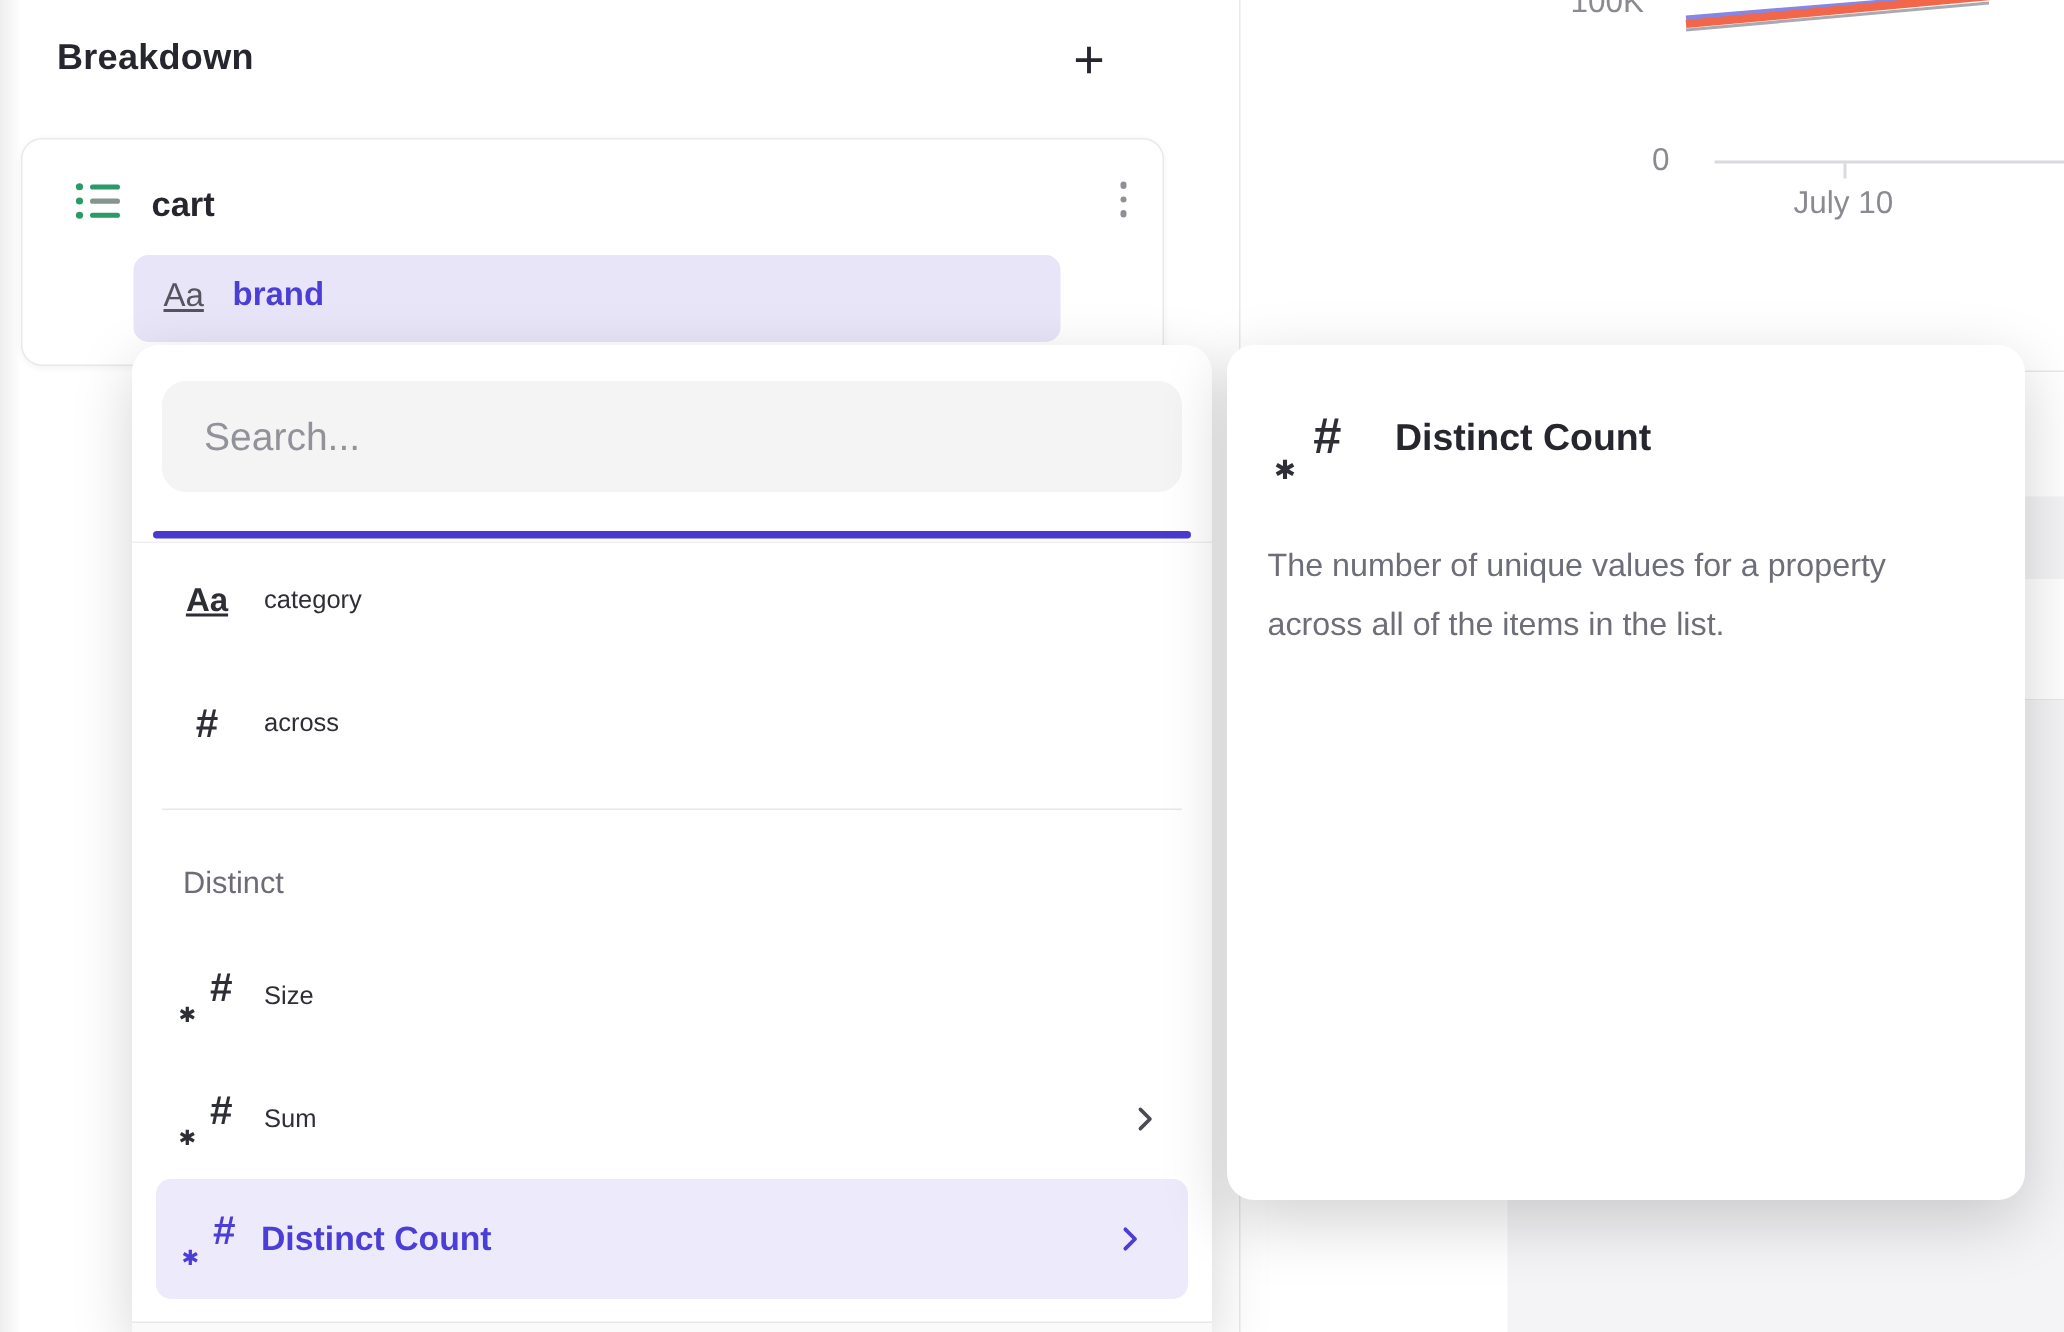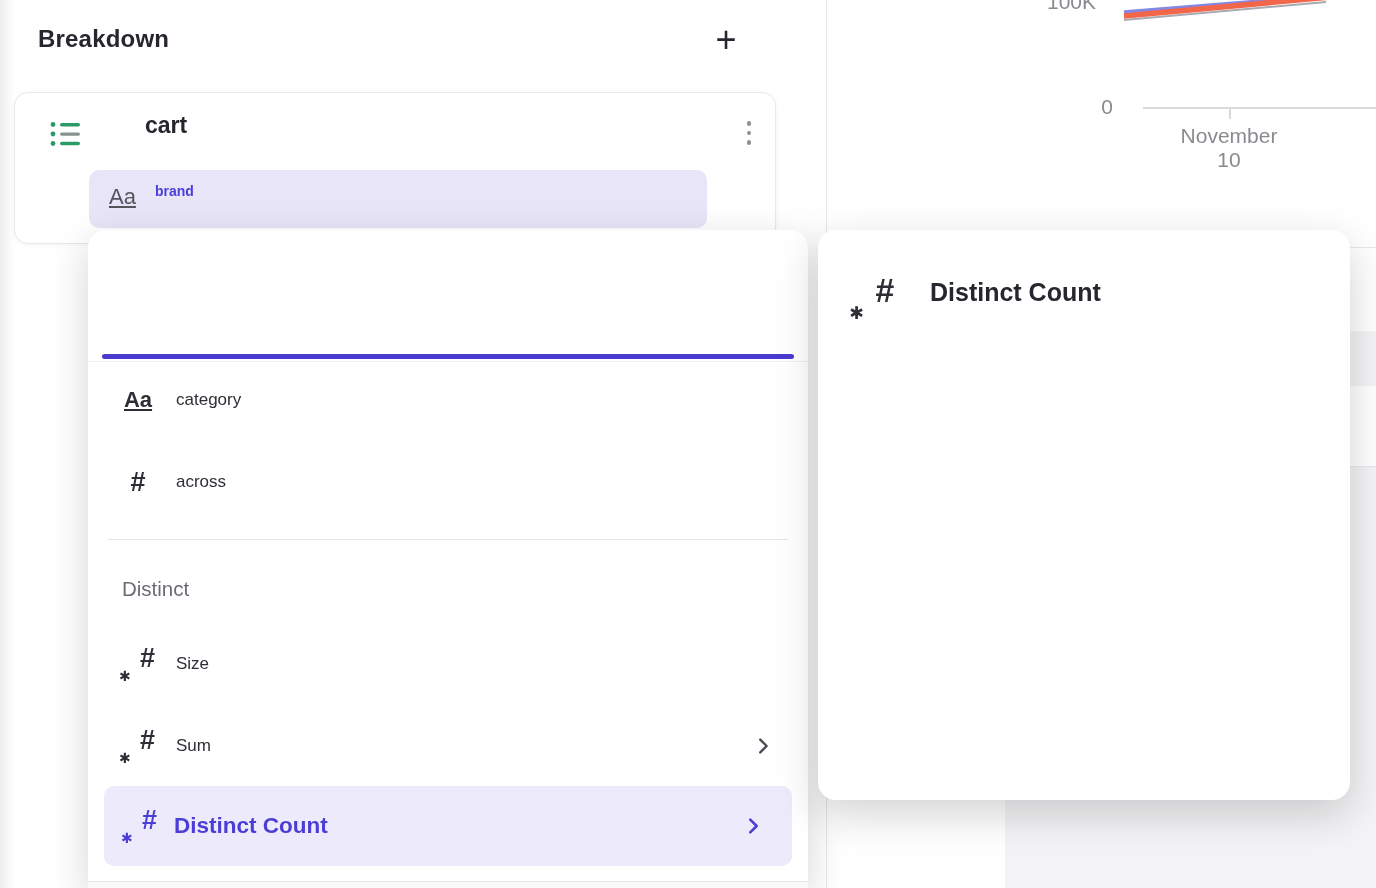--- a/index.html
+++ b/index.html
@@ -35,29 +35,29 @@
   .bd-title { position:absolute; left:38px; top:25px; font-size:24px; font-weight:700;
               color:#26262e; letter-spacing:0.2px; }
   .add-btn { position:absolute; left:704px; top:18px; width:44px; height:44px; display:flex;
              align-items:center; justify-content:center; font-size:36px; font-weight:300;
              color:#26262e; cursor:pointer; border-radius:8px; }
 
   
   .cart-card { position:absolute; left:14px; top:92px; width:762px; height:152px; background:#fff;
                border:1px solid #e9e9ed; border-radius:14px; box-shadow:0 1px 5px rgba(0,0,0,0.05); z-index:1; }
   .list-icon { position:absolute; left:35px; top:27px; }
-  .cart-name { position:absolute; left:86px; top:19px; font-size:23px; font-weight:600; color:#26262e;margin-left:44px; }
+  .cart-name { position:absolute; left:86px; top:30px; font-size:23px; font-weight:600; color:#26262e; }
   .kebab { position:absolute; left:716px; top:18px; width:36px; height:44px; display:flex;
            flex-direction:column; align-items:center; justify-content:center; gap:5px; cursor:pointer; }
   .kebab i { width:4.5px; height:4.5px; border-radius:50%; background:#8f8f98; }
   .brand-row { position:absolute; left:74px; top:77px; width:618px; height:58px;
                background:#e8e5f9; border-radius:10px; }
   .aa-glyph { font-size:22px; font-weight:500; color:#55555e;text-decoration:underline; }
   .brand-row .aa-glyph { position:absolute; left:20px; top:14px; }
-  .brand-label { position:absolute; left:66px; top:13px; font-size:14px; font-weight:600; color:#4b3ed6; }
+  .brand-label { position:absolute; left:66px; top:13px; font-size:22px; font-weight:600; color:#4b3ed6; }
 
   
   .dropdown { position:absolute; left:88px; top:230px; width:720px; height:658px; background:#fff;
               border-radius:18px 18px 0 0; box-shadow:0 12px 40px rgba(0,0,0,0.17); z-index:10; }
   .search { position:absolute; left:20px; top:24px; width:680px; height:74px; background:#f4f4f5;
             border:none; outline:none; border-radius:16px; padding:0 28px; font-size:26px;
             color:#3a3a42; font-family:"Liberation Sans", sans-serif; }
   .search::placeholder { color:#92929a; }
   .tab-ind { position:absolute; left:14px; top:124px; width:692px; height:5px;
              background:#4b3ad0; border-radius:3px; }
@@ -118,21 +118,21 @@
     <svg class="lines" width="550" height="60" viewBox="0 0 550 60">
       <path d="M 250 20 L 452 2" fill="none" stroke="#a9a9b2" stroke-width="2"></path>
       <path d="M 250 12 L 448 -4" fill="none" stroke="#8487e4" stroke-width="3.5"></path>
       <path d="M 250 16 L 478 -5" fill="none" stroke="#f2664a" stroke-width="5.5"></path>
     </svg>
     <div class="ylab y100k">100K</div>
     <div class="ylab y0">0</div>
     <div class="axis"></div>
     <div class="tick t1"></div>
     <div class="tick t2"></div>
-    <div class="xlab x1">November 10</div>
+    <div class="xlab x1">July 10</div>
     <div class="xlab x2">May 1</div>
   </div>
 
   <div class="bd-title">Breakdown</div>
   <div class="add-btn">
     <span>+</span>
   </div>
 
   <div class="cart-card">
     <svg class="list-icon" width="32" height="28" viewBox="0 0 32 28">
@@ -149,20 +149,21 @@
         <i></i>
         <i></i>
     </div>
     <div class="brand-row">
       <span class="aa-glyph">Aa</span>
       <span class="brand-label">brand</span>
     </div>
   </div>
 
   <div class="dropdown">
+    <input class="search" type="text" placeholder="Search..." style="">
     <div class="tab-ind"></div>
     <div class="tab-hair"></div>
 
     <div class="drop-row" style="top:141px">
       <span class="icon-slot">
           <span class="aa-glyph" style="color:#2e2e36;font-weight:600">Aa</span>
         </span>
       <span class="row-label">category</span>
     </div>
 
@@ -219,15 +220,16 @@
     <div class="drop-bottom-hair"></div>
     <div class="drop-footer"></div>
   </div>
 
   <div class="popover">
     <span class="pop-icon computed-icon lg">
       <span class="hash">#</span>
       <span class="star">✱</span>
     </span>
     <div class="pop-title">Distinct Count</div>
+    <div class="pop-desc">The number of unique values for a property across all of the items in the list.</div>
   </div>
 
 </div>
 
 </body></html>

